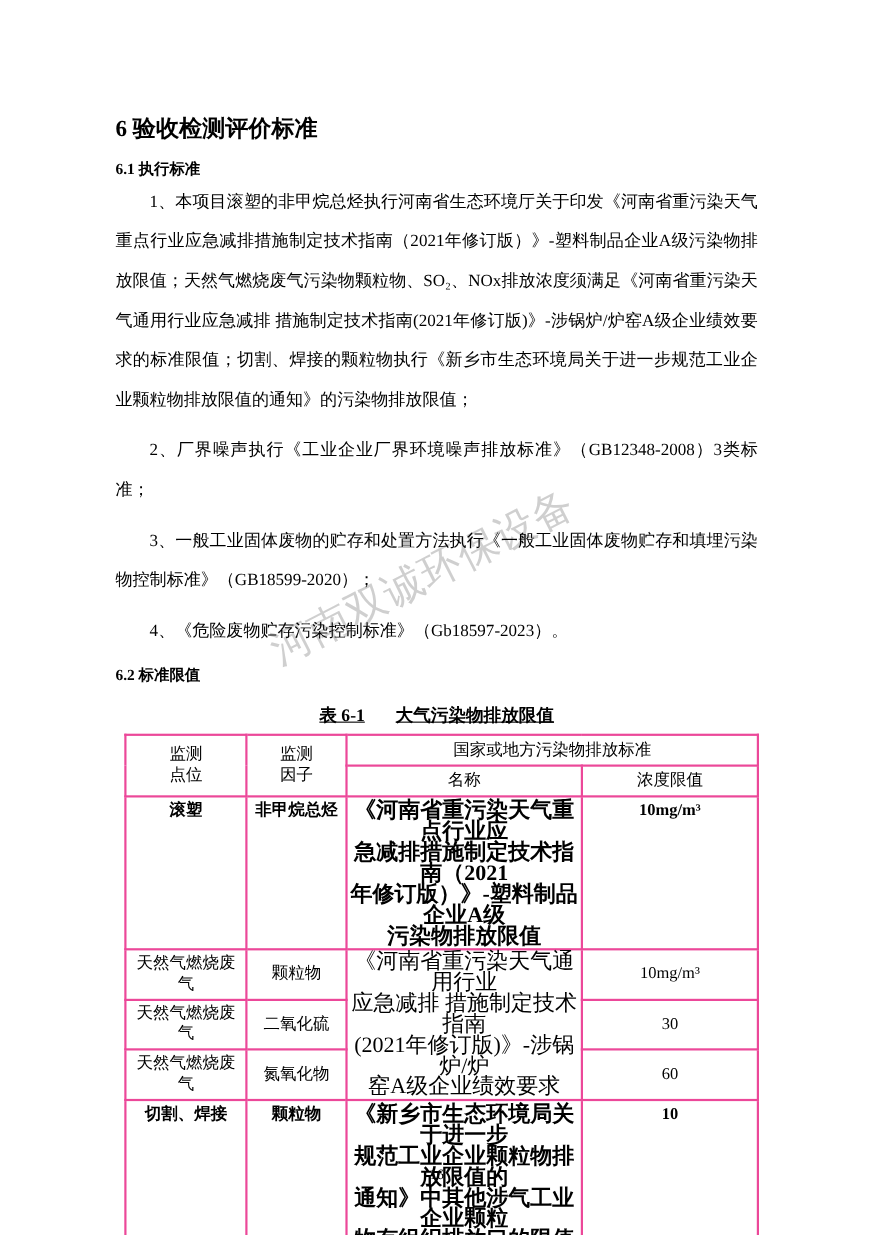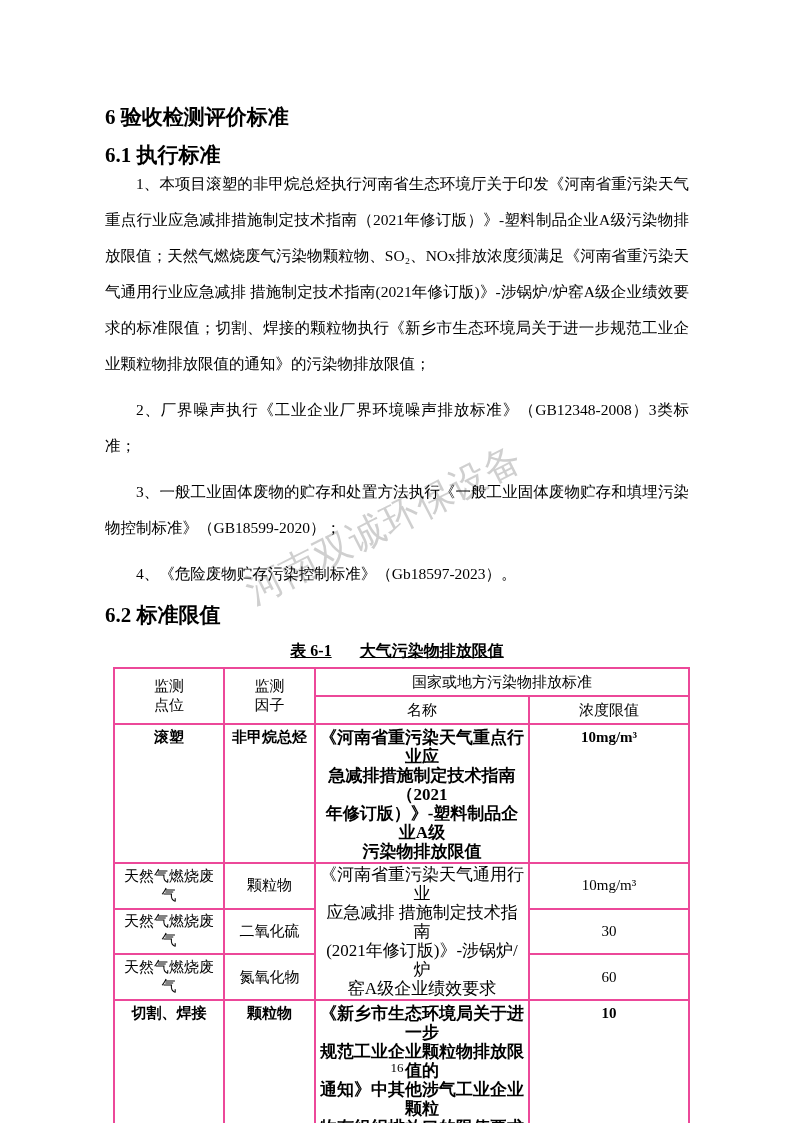--- a/index.html
+++ b/index.html
@@ -34,21 +34,21 @@
     width: 584px;
     z-index: 1;
   }
   h1.doc-h1 {
     font-size: 21px;
     line-height: 26px;
     font-weight: bold;
     margin: 0 0 14px 0;
   }
   h2.doc-h2 {
-    font-size: 21px;
+    font-size: 14px;
     line-height: 22px;
     font-weight: bold;
     margin: 0;
   }
   .para-block { margin: 0 0 0 0; }
   p.body-para {
     font-size: 15.5px;
     line-height: 36px;
     text-align: justify;
     text-indent: 2em;
@@ -77,21 +77,21 @@
     padding: 1px 2px;
     text-align: center;
     vertical-align: middle;
     font-weight: normal;
     line-height: 19px;
   }
   .pre { white-space: pre-line; }
   td.name-cell {
     text-align: left;
     padding-left: 5px;
-    font-size: 17px;
+    font-size: 20px;
     line-height: 20px;
   }
   tr.row-tall > td { vertical-align: top; padding-top: 3px; font-weight: bold; }
   tr.h-head > th { height: 24px; }
   tr.h-r1 { height: 80px; }
   tr.h-r2 { height: 30px; }
   tr.h-r3 { height: 34px; }
   tr.h-r4 { height: 36px; }
   tr.h-r5 { height: 82px; margin-top: 28px; }
   .page-footer {

